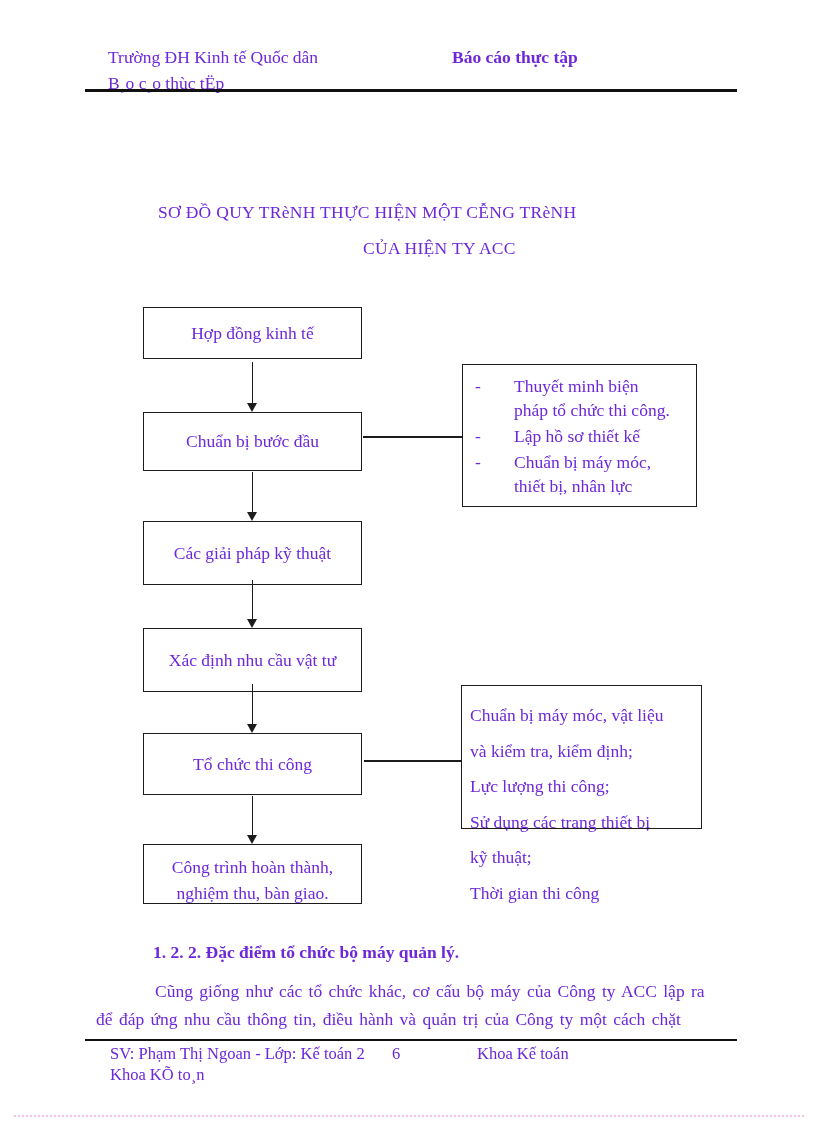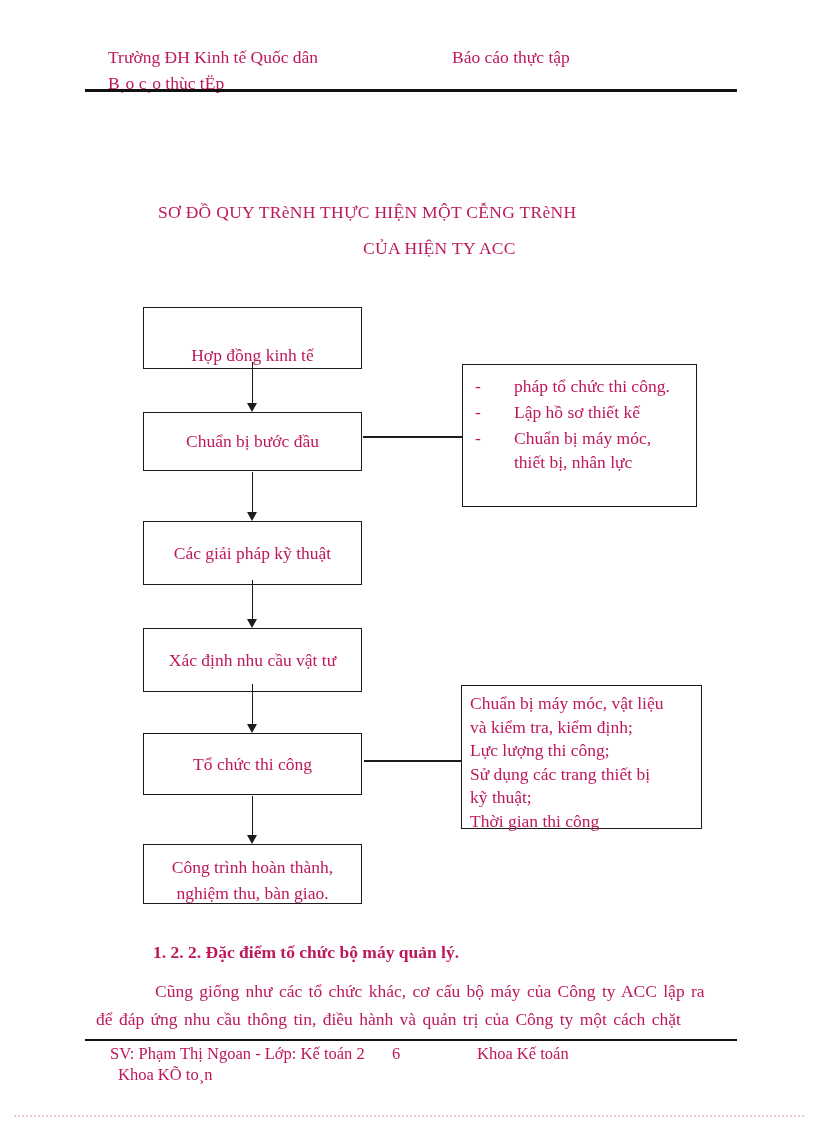--- a/index.html
+++ b/index.html
@@ -2,21 +2,21 @@
 <html><head>
 <meta charset="utf-8">
 <style>
   html, body { margin: 0; padding: 0; background: #ffffff; }
   #page {
     position: relative;
     width: 816px;
     height: 1123px;
     background: #ffffff;
     font-family: "Liberation Serif", "DejaVu Serif", serif;
-    color: #be185d;
+    color: #6d28d9;
     overflow: hidden;
   }
   .abs { position: absolute; white-space: nowrap; }
   .txt17 { font-size: 17.5px; line-height: 22px; }
 
   
   .rule { position: absolute; background: #111111; }
 
   
   .fbox {
@@ -44,44 +44,44 @@
     position: absolute; left: 247px;
     width: 0; height: 0;
     border-left: 5.5px solid transparent;
     border-right: 5.5px solid transparent;
     border-top: 9px solid #1c1c1c;
   }
   .h-line { position: absolute; height: 1.5px; background: #1c1c1c; }
 
   .bullet-row { display: flex; margin: 0 0 2px 12px; line-height: 24px; }
   .bullet-marker { width: 39px; flex: 0 0 39px; }
-  .note-line { line-height: 23.5px; white-space: nowrap; }
+  .note-line { line-height: 23.5px; white-space: nowrap; margin-top: 12px; }
 
   .bold { font-weight: bold; }
 
   .pink-dotted {
     position: absolute;
     left: 14px; top: 1115px; width: 790px;
     border-top: 2px dotted #f5c3e0;
   }
 </style>
 </head>
 <body>
 
 <div id="page">
 
   <div class="abs txt17" style="left:108px; top:46px;">Trường ĐH Kinh tế Quốc dân</div>
-  <div class="abs txt17" style="left:452px; top:46px;">Báo cáo thực tập</div>
+  <div class="abs txt17" style="left:452px; top:46px;font-weight:bold;">Báo cáo thực tập</div>
   <div class="abs txt17" style="left:108px; top:72px;">B¸o c¸o thùc tËp</div>
   <div class="rule" style="left:85px; top:89px; width:652px; height:3px;"></div>
 
   <div class="abs" style="left:158px; top:202px; font-size:17.5px; letter-spacing:0.3px;">SƠ ĐỒ QUY TRèNH THỰC HIỆN MỘT CỄNG TRèNH</div>
   <div class="abs" style="left:363px; top:238px; font-size:17.5px; letter-spacing:0.3px;">CỦA HIỆN TY ACC</div>
 
-  <div class="fbox" style="top:307px; height:62px;align-items:flex-end;">
+  <div class="fbox" style="top:307px; height:52px;">
     <span>Hợp đồng kinh tế</span>
   </div>
   <div class="fbox" style="top:412px; height:59px;">
     <span>Chuẩn bị bước đầu</span>
   </div>
   <div class="fbox" style="top:521px; height:64px;">
     <span>Các giải pháp kỹ thuật</span>
   </div>
   <div class="fbox" style="top:628px; height:64px;">
     <span>Xác định nhu cầu vật tư</span>
@@ -108,20 +108,21 @@
   <div class="arrow-line" style="top:796px; height:39px;"></div>
   <div class="arrow-head" style="top:835px;"></div>
 
   <div class="h-line" style="left:363px; top:436px; width:99px;"></div>
   <div class="h-line" style="left:364px; top:760px; width:97px;"></div>
 
   <div class="sidebox" style="left:462px; top:364px; width:235px; height:143px; padding-top:9px;">
     <div class="bullet-row">
       <span class="bullet-marker">-</span>
       <span>
+        <div>Thuyết minh biện</div>
         <div>pháp tổ chức thi công.</div>
       </span>
     </div>
     <div class="bullet-row">
       <span class="bullet-marker">-</span>
       <span>
         <div>Lập hồ sơ thiết kế</div>
       </span>
     </div>
     <div class="bullet-row">
@@ -143,17 +144,17 @@
   </div>
 
   <div class="abs bold" style="left:153px; top:942px; font-size:17.5px;">1. 2. 2. Đặc điểm tổ chức bộ máy quản lý.</div>
   <div class="abs" style="left:155px; top:981px; font-size:17.5px; word-spacing:2px;">Cũng giống như các tổ chức khác, cơ cấu bộ máy của Công ty ACC lập ra</div>
   <div class="abs" style="left:96px; top:1009px; font-size:17.5px; word-spacing:2px;">để đáp ứng nhu cầu thông tin, điều hành và quản trị của Công ty một cách chặt</div>
 
   <div class="rule" style="left:85px; top:1039px; width:652px; height:2px;"></div>
   <div class="abs" style="left:110px; top:1044px; font-size:16.5px;">SV: Phạm Thị Ngoan - Lớp: Kế toán 2</div>
   <div class="abs" style="left:392px; top:1044px; font-size:16.5px;">6</div>
   <div class="abs" style="left:477px; top:1044px; font-size:16.5px;">Khoa Kế toán</div>
-  <div class="abs" style="left:118px; top:1065px; font-size:16.5px;">Khoa KÕ to¸n</div>
+  <div class="abs" style="left:110px; top:1065px; font-size:16.5px;">Khoa KÕ to¸n</div>
 
   <div class="pink-dotted"></div>
 
 </div>
 
 </body></html>

